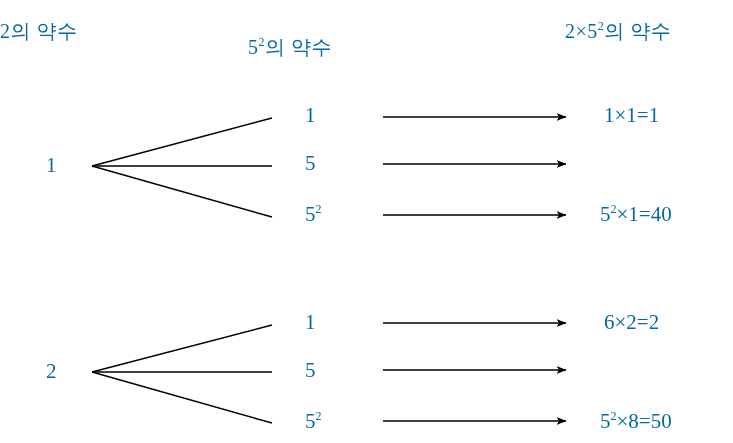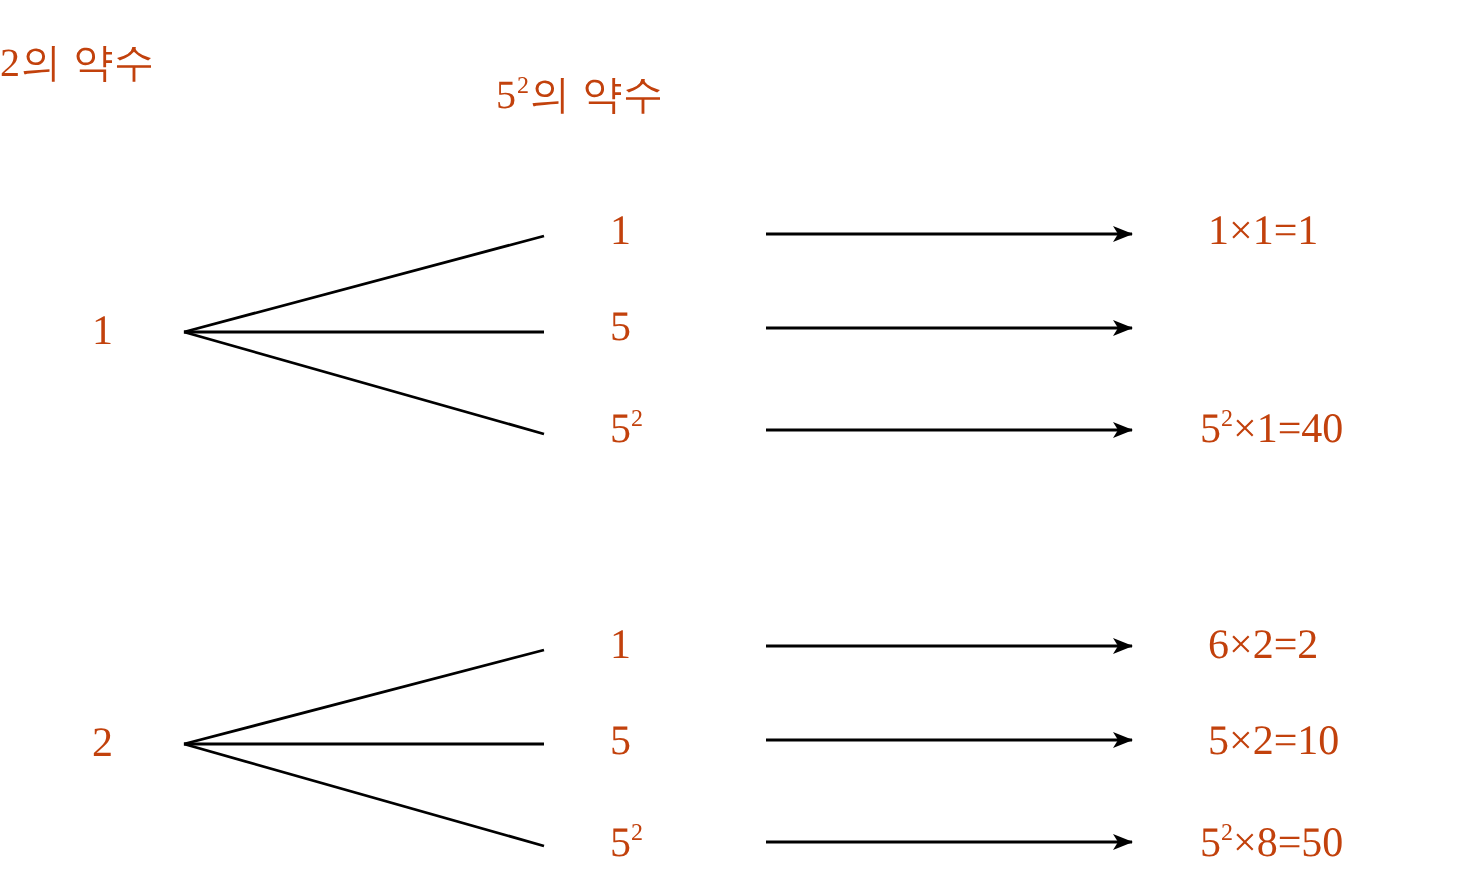--- a/index.html
+++ b/index.html
@@ -6,21 +6,21 @@
     margin: 0;
     padding: 0;
     background: #ffffff;
   }
   #page {
     position: relative;
     width: 733px;
     height: 443px;
     background: #ffffff;
     font-family: "Liberation Serif", serif;
-    color: #c2410c;
+    color: #0369a1;
     overflow: hidden;
   }
   .hdr {
     position: absolute;
     font-size: 20px;
     white-space: nowrap;
     letter-spacing: 0.5px;
   }
   .node {
     position: absolute;
@@ -55,20 +55,21 @@
   .hdr-mid    { left: 248px; top: 34px; }
   .hdr-right  { left: 565px; top: 18px; }
 </style>
 </head>
 <body>
 
 <div id="page">
 
   <div class="hdr hdr-left">2의 약수</div>
   <div class="hdr hdr-mid"><span>5<sup style="font-size:12px;vertical-align:super;line-height:0;">2</sup>의 약수</span></div>
+  <div class="hdr hdr-right"><span>2×5<sup style="font-size:12px;vertical-align:super;line-height:0;">2</sup>의 약수</span></div>
 
   <svg class="lines" viewBox="0 0 733 443">
     <defs>
       <marker id="arrowhead" markerWidth="10" markerHeight="8" refX="9.5" refY="4" orient="auto" markerUnits="userSpaceOnUse">
         <path d="M0,0 L10,4 L0,8 L2.5,4 Z" fill="#000000"></path>
       </marker>
     </defs>
 
     <g>
       <line x1="92" y1="166" x2="272" y2="118" stroke="#000000" stroke-width="1.4"></line>
@@ -104,16 +105,15 @@
   <div class="result" style="left:604px; top:103px;">1×1=1</div>
   <div class="result" style="left:600px; top:202px;"><span>5</span><sup>2</sup><span>×1=40</span></div>
 
   <div class="node" style="left:46px; top:359px;">2</div>
 
   <div class="node" style="left:305px; top:310px;">1</div>
   <div class="node" style="left:305px; top:358px;">5</div>
   <div class="node" style="left:305px; top:409px;"><span>5</span><sup>2</sup></div>
 
   <div class="result" style="left:604px; top:310px;">6×2=2</div>
-  <div class="result" style="left:604px; top:358px;">5×2=10</div>
   <div class="result" style="left:600px; top:409px;"><span>5</span><sup>2</sup><span>×8=50</span></div>
 
 </div>
 
 </body></html>

